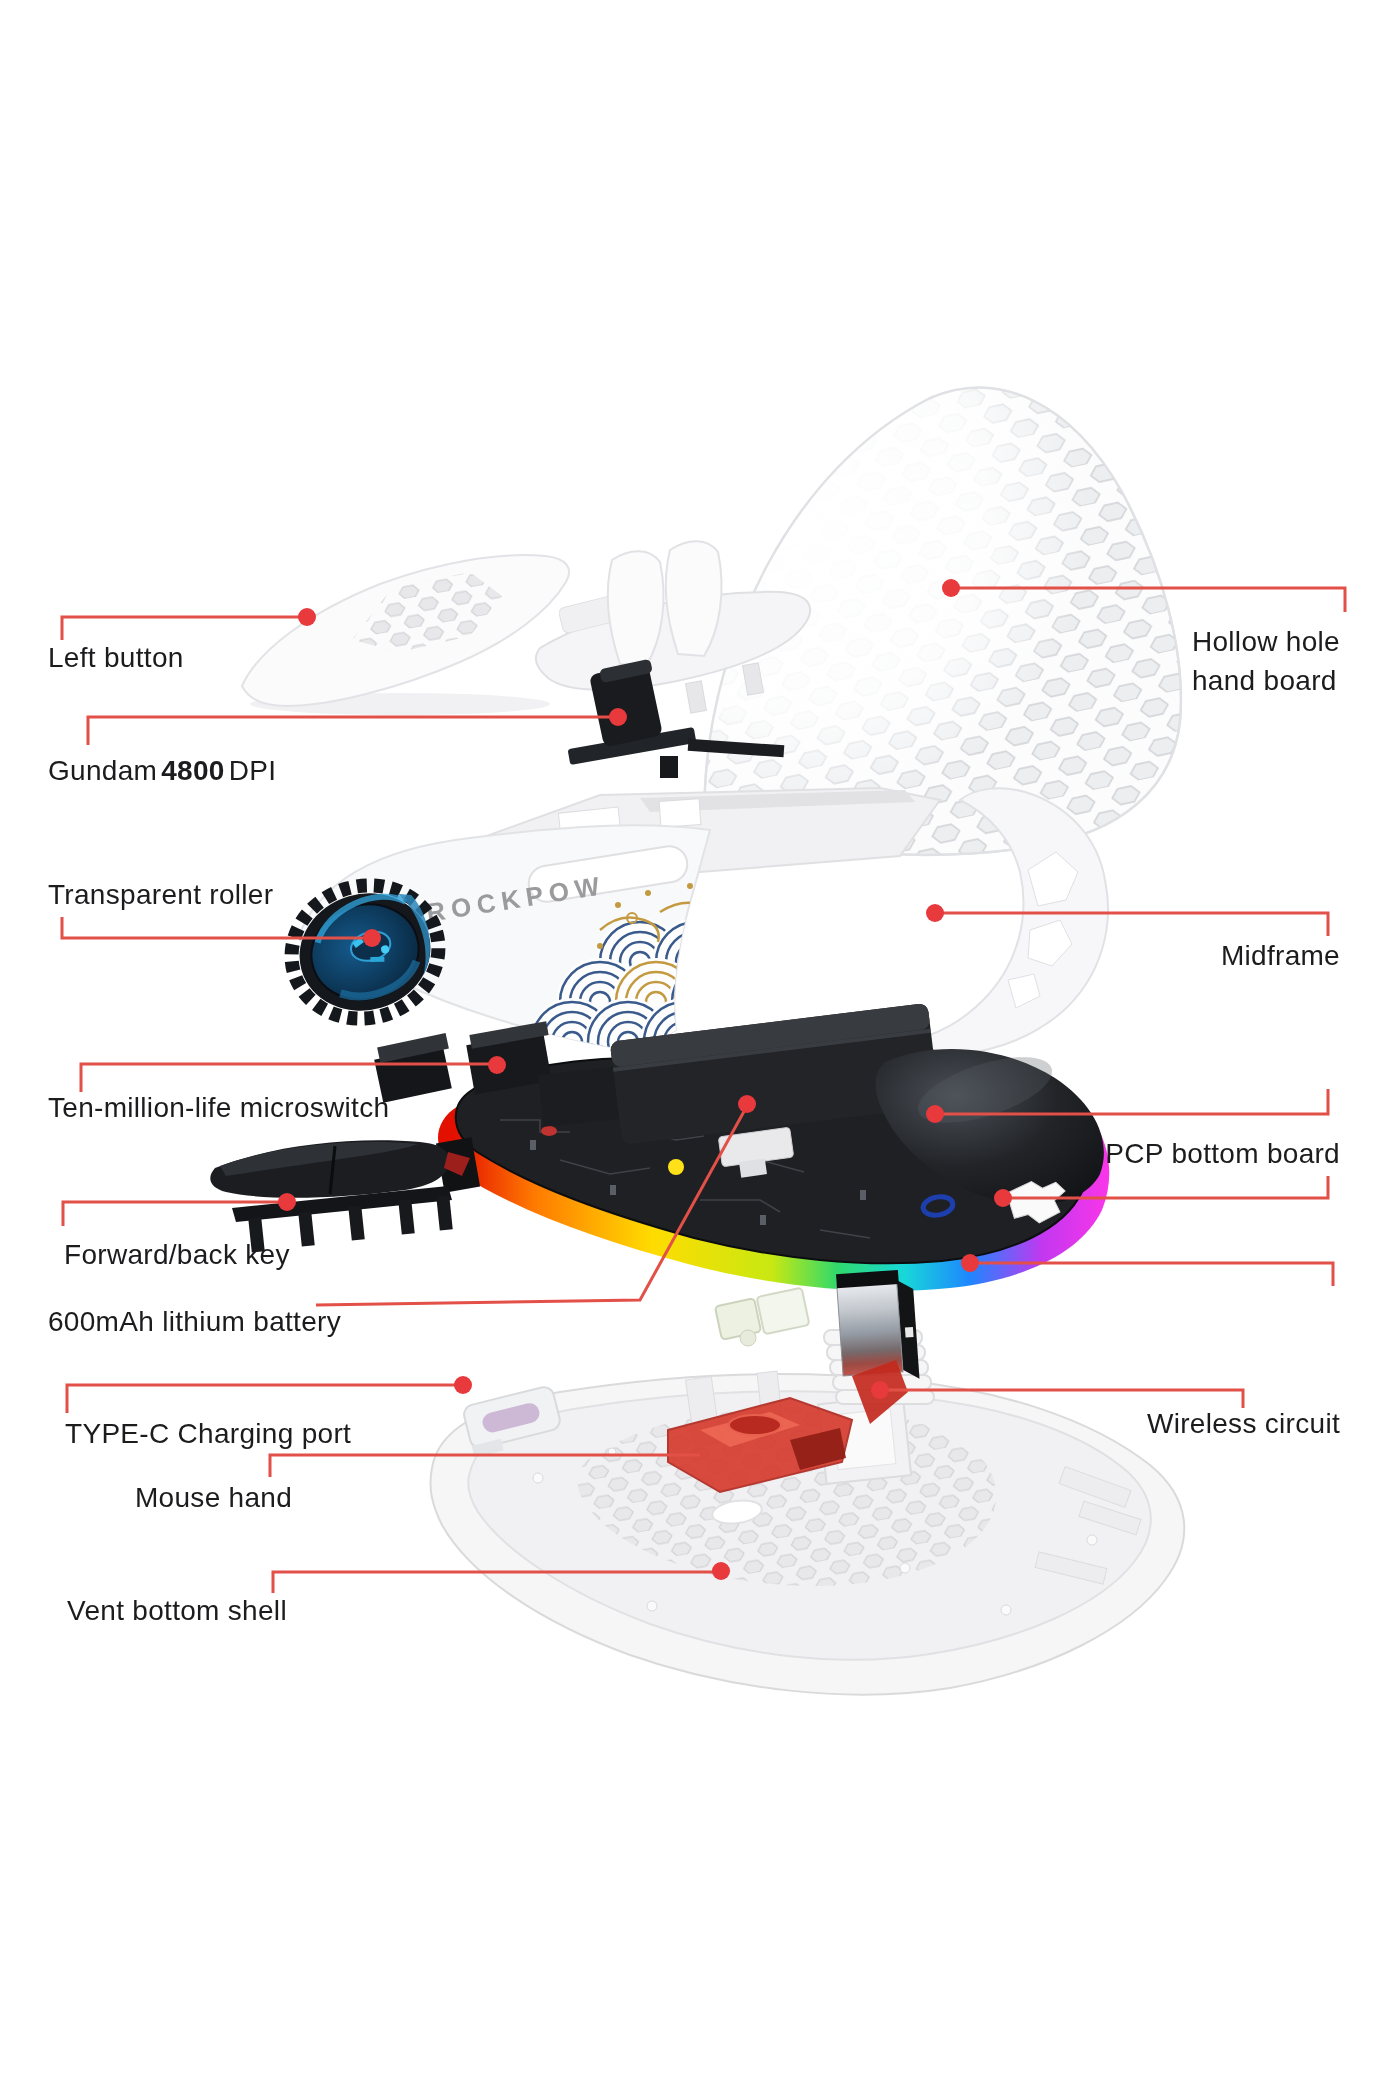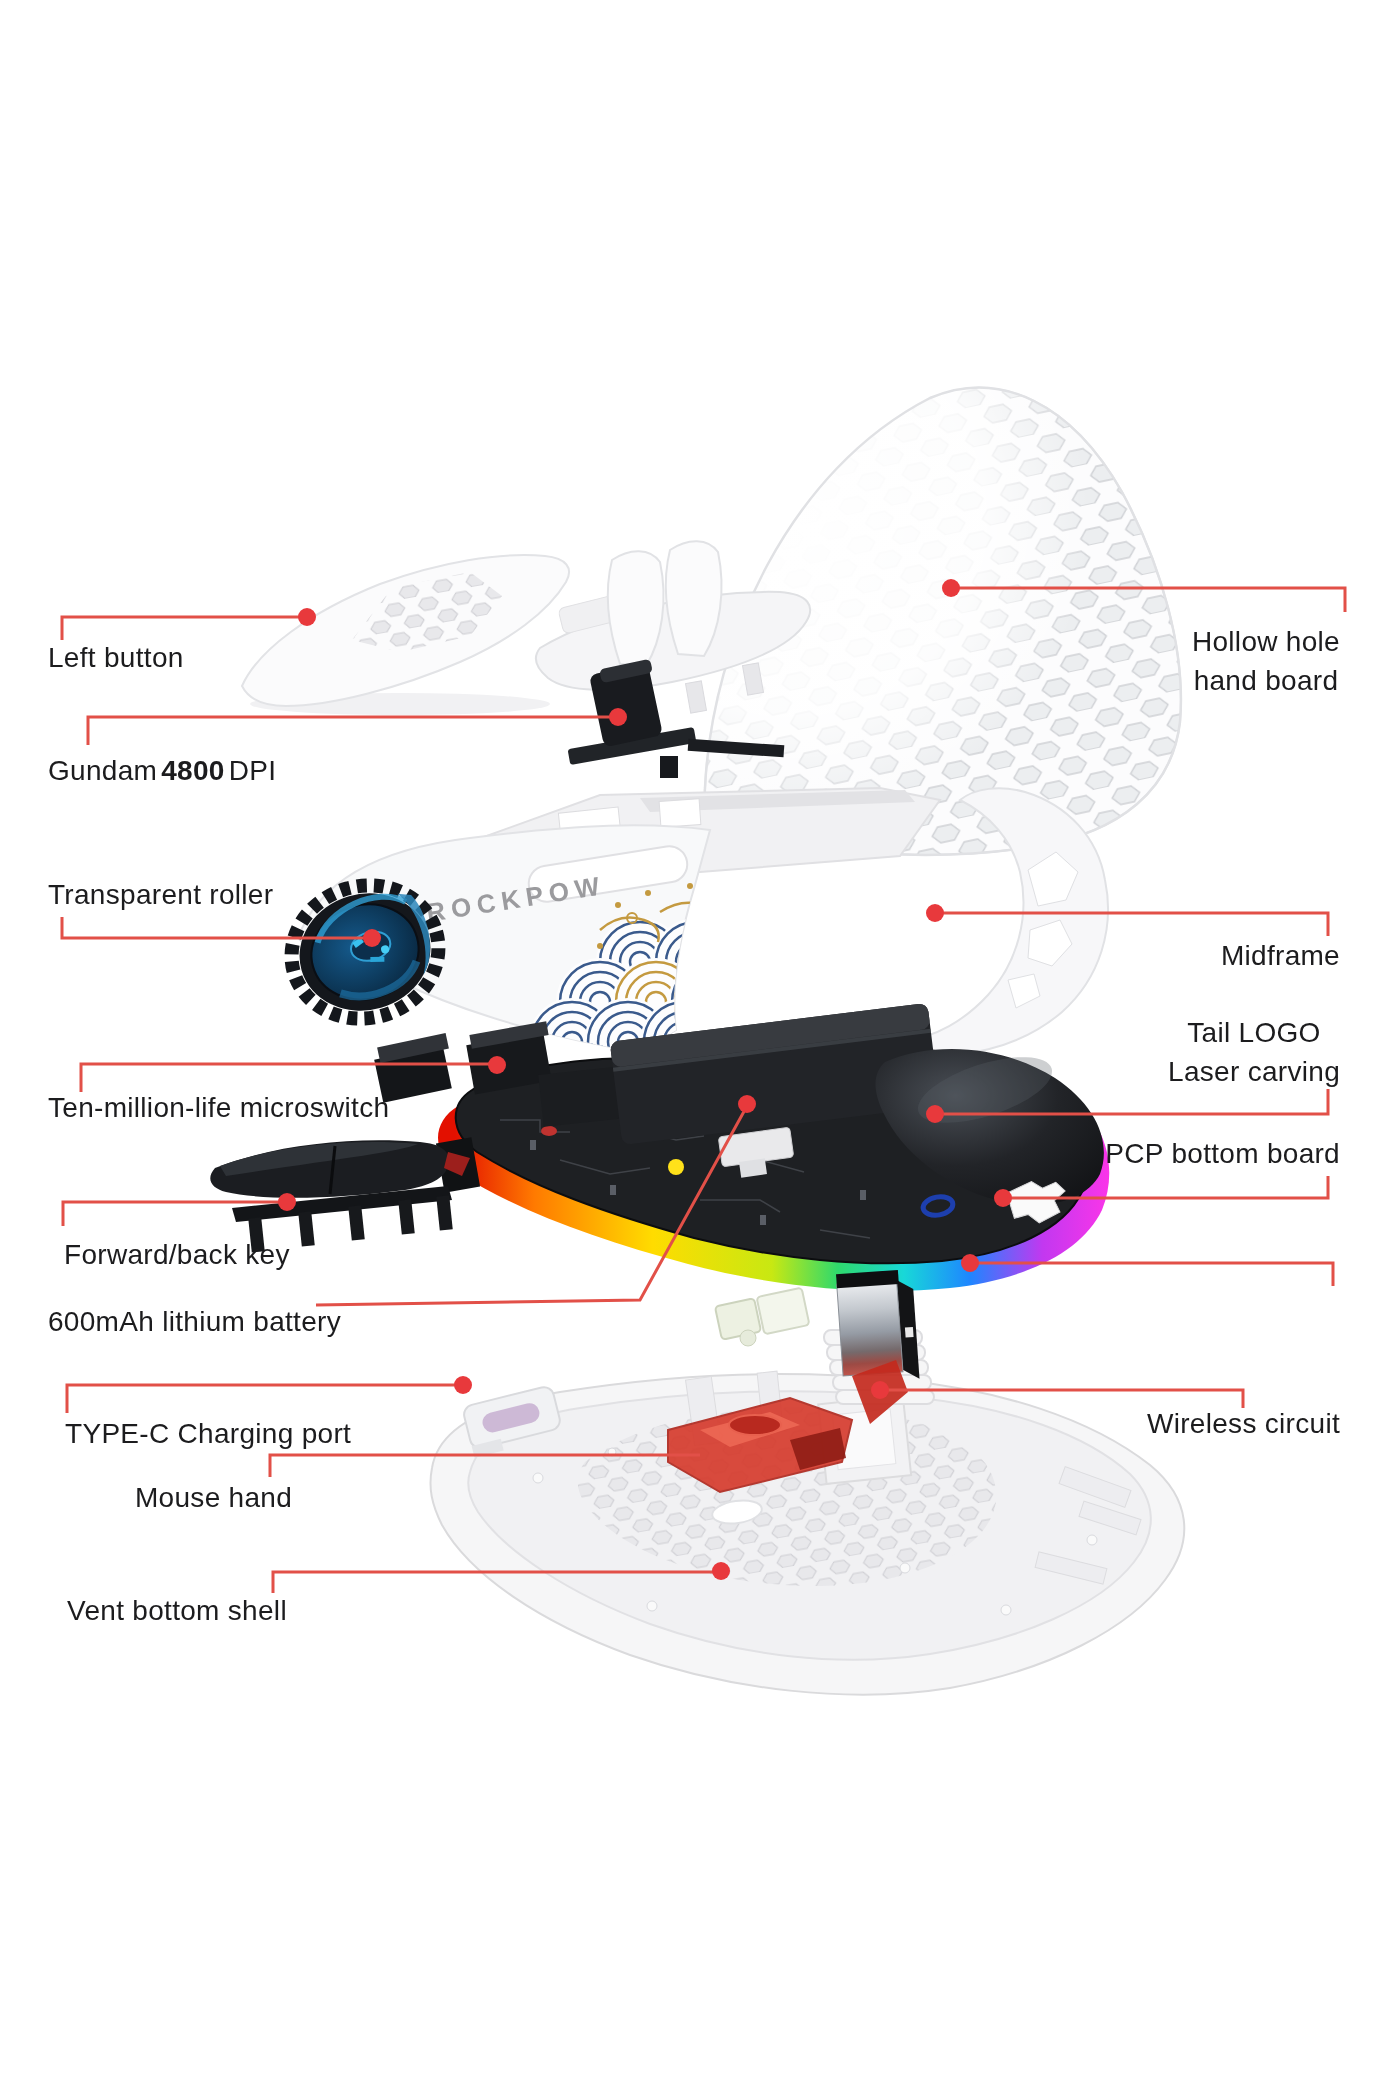--- a/index.html
+++ b/index.html
@@ -1,21 +1,21 @@
 <!DOCTYPE html>
 <html><head>
 <meta charset="utf-8">
 <style>
   html,body{margin:0;padding:0;background:#fff;}
   .stage{position:relative;width:1400px;height:2100px;background:#ffffff;
          font-family:"Liberation Sans",sans-serif;overflow:hidden;}
   svg.art{position:absolute;left:0;top:0;}
   .lbl{position:absolute;font-size:28px;font-weight:500;color:#1c1c1e;
        letter-spacing:.3px;white-space:nowrap;line-height:33px;}
-  .lbl.r{right:60px;text-align:center;}
+  .lbl.r{right:60px;text-align:left;}
   .lbl .b{font-weight:700;margin:6px 4px;}
   .lines{line-height:39px;}
 </style>
 </head>
 <body>
 
 <div class="stage">
 
 <svg class="art" width="1400" height="2100" viewBox="0 0 1400 2100">
   <defs>
@@ -402,20 +402,16 @@
 <div class="lbl" style="left:48px;top:1305px">600mAh lithium battery</div>
 <div class="lbl" style="left:65px;top:1417px">TYPE-C Charging port</div>
 <div class="lbl" style="left:135px;top:1481px">Mouse hand</div>
 <div class="lbl" style="left:67px;top:1594px">Vent bottom shell</div>
 
 <div class="lbl r lines" style="top:622px">
   <div>Hollow hole</div>
   <div>hand board</div>
 </div>
 <div class="lbl r" style="top:939px">Midframe</div>
-<div class="lbl r lines" style="top:1013px">
-  <div>Tail LOGO</div>
-  <div>Laser carving</div>
-</div>
 <div class="lbl r" style="top:1137px">PCP bottom board</div>
 <div class="lbl r" style="top:1407px">Wireless circuit</div>
 
 </div>
 
 </body></html>

